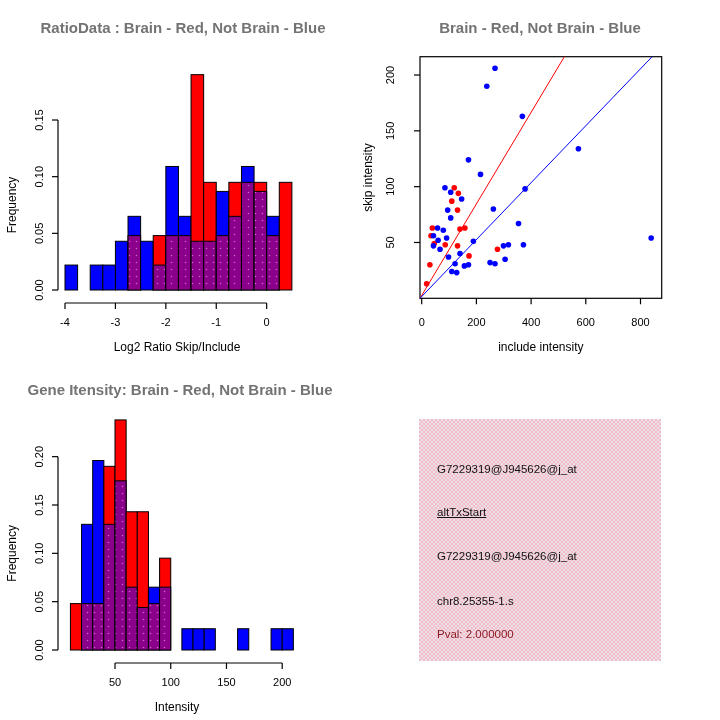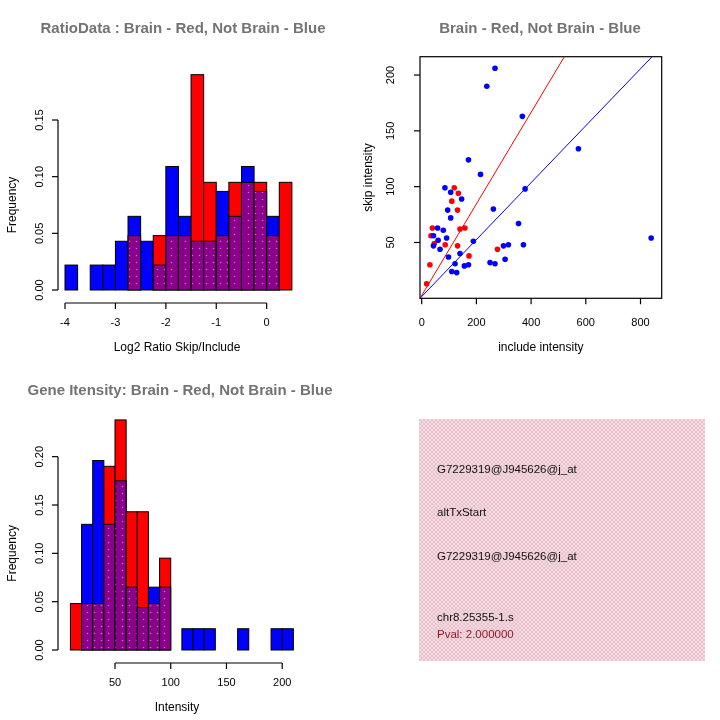--- a/index.html
+++ b/index.html
@@ -10,23 +10,23 @@
   #t1{left:3px;top:19px;width:360px;}
   #t2{left:360px;top:19px;width:360px;text-align:center;}
   #t3{left:0px;top:381px;width:360px;}
   #plot{position:absolute;left:0;top:0;}
   svg text{font-family:"Liberation Sans",sans-serif;fill:#000;}
   .infobox{position:absolute;left:419px;top:419px;width:242px;height:242px;
        background-color:#F3BAC9;
        background-image:
          linear-gradient(45deg,#EAE2E6 25%,transparent 25%,transparent 75%,#EAE2E6 75%),
          linear-gradient(45deg,#EAE2E6 25%,transparent 25%,transparent 75%,#EAE2E6 75%);
-       background-size:4px 4px;background-position:0 0,2px 2px;padding-left:44px;}
+       background-size:4px 4px;background-position:0 0,2px 2px;}
   .infobox div{position:absolute;left:18px;font-size:11.5px;color:#111;white-space:nowrap;}
-  .il0{top:44px;} .il1{top:87px;} .il2{top:131px;} .il3{top:176px;margin-top:16px;} .il4{top:209px;}
+  .il0{top:44px;} .il1{top:87px;text-decoration:underline;} .il2{top:131px;} .il3{top:176px;} .il4{top:209px;}
 </style>
 </head>
 <body>
 
 <div class="fig">
 
   <svg id="plot" width="720" height="720" viewBox="0 0 720 720">
       <defs>
         <pattern id="ovl" width="7" height="7" patternUnits="userSpaceOnUse">
           <rect x="0" y="0" width="7" height="7" fill="#8B008B"></rect>

